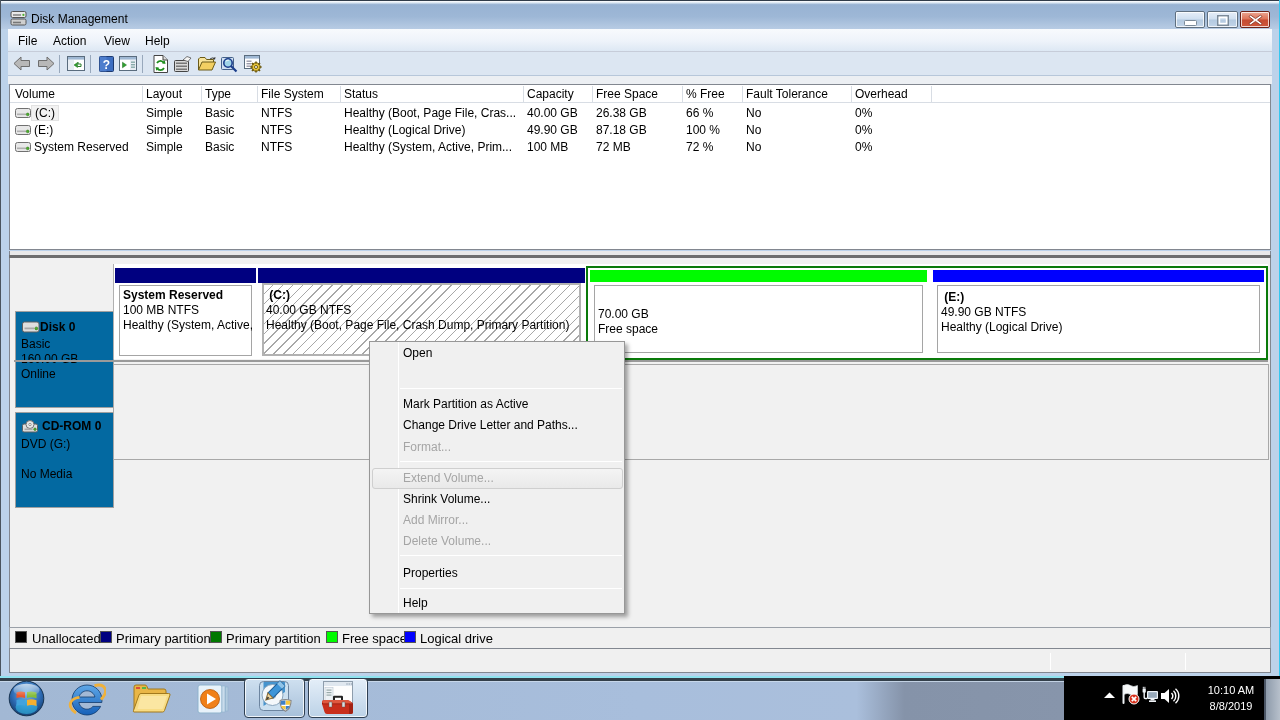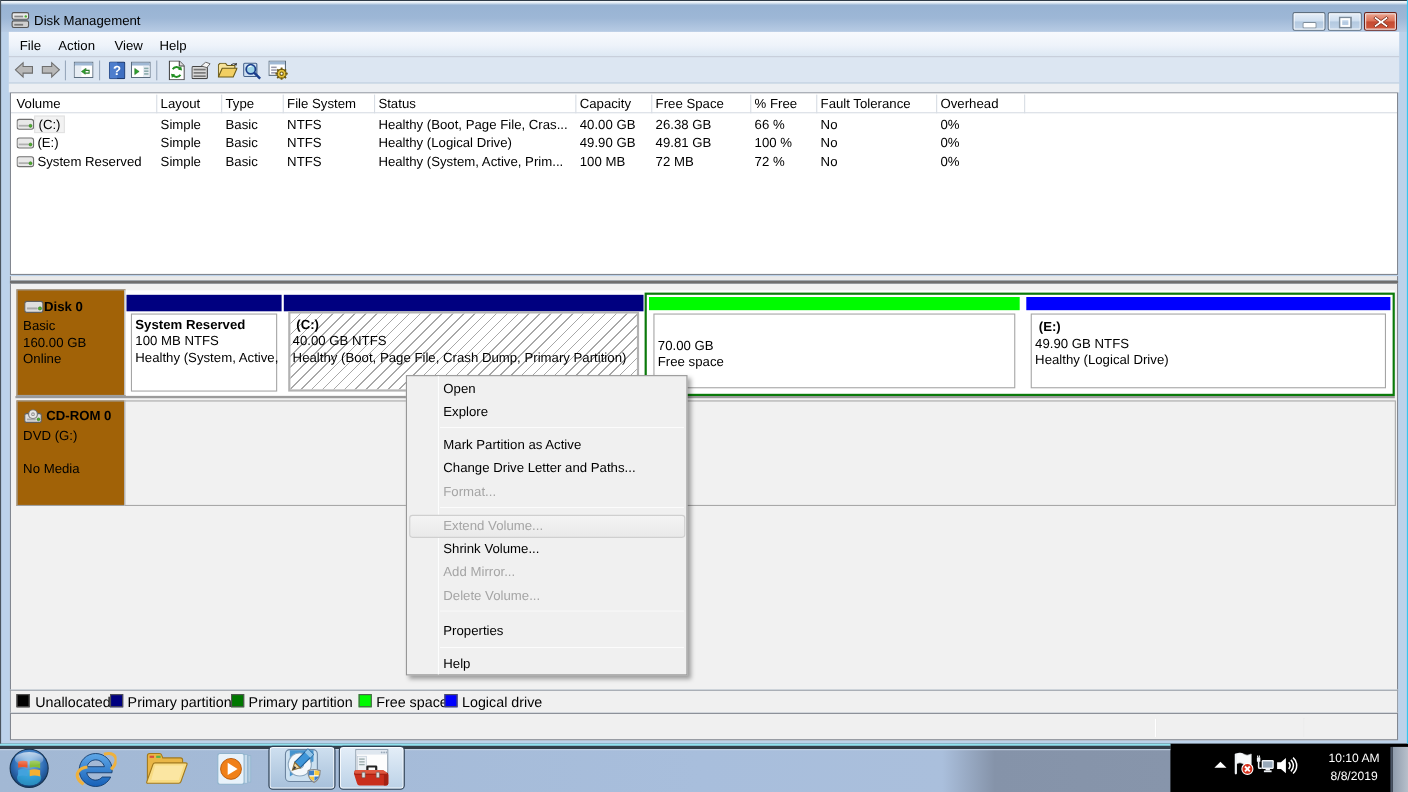--- a/index.html
+++ b/index.html
@@ -40,21 +40,21 @@
   #lheader { position:absolute; left:0; top:0; width:100%; height:18px; background:#fff; border-bottom:1px solid #d8dde4; }
   .hcell { position:absolute; top:2px; font-size:12px; }
   .lrow { position:absolute; left:0; width:100%; height:17px; }
   .lcell { position:absolute; top:2px; font-size:12px; white-space:nowrap; }
 
   
   #lowpane { position:absolute; left:9px; top:258px; width:1262px; height:369px; background:#f1f1f1; border-left:1px solid #828790; border-right:1px solid #828790; }
   #whitestrip { position:absolute; left:9px; top:251px; width:1262px; height:4px; background:#e9e9e9; border-left:1px solid #828790; border-right:1px solid #828790;}
   #darkline { position:absolute; left:9px; top:255px; width:1262px; height:3px; background:#6e6e6e; }
 
-  .disklabel { position:absolute; left:5px; width:99px; background:#a16207; border:1px solid #a0a0a0; }
+  .disklabel { position:absolute; left:5px; width:99px; background:#0369a1; border:1px solid #a0a0a0;margin-top:48px; }
   .pcell { position:absolute; }
   .cbar  { position:absolute; left:0; top:4px; width:100%; height:15px; }
   .pbody { position:absolute; left:4px; right:4px; top:21px; bottom:3px; background:#fff; border:1px solid #a5a5a5; }
   .ptxt  { position:absolute; left:4px; top:24px; line-height:15px; font-size:12px; white-space:nowrap; overflow:hidden; }
 
   
   #legend { position:absolute; left:9px; top:627px; width:1262px; height:21px; background:#f0f0f0; border:1px solid #9aa0a8; border-bottom:none; }
   .sw { position:absolute; top:3px; width:12px; height:12px; border:1px solid #555; }
   .swt { position:absolute; top:3px; font-size:13px; }
   #statusbar { position:absolute; left:9px; top:648px; width:1262px; height:25px; background:#f0f0f0; border:1px solid #828790; }
@@ -260,21 +260,21 @@
           <rect x="0.5" y="1.5" width="15" height="9" rx="2" fill="#e8e8e8" stroke="#707070"></rect>
           <rect x="2" y="6.5" width="9" height="1.6" fill="#b0b0b0"></rect>
           <circle cx="12.7" cy="7.4" r="1.4" fill="#4caf2e" stroke="#2c6e15" stroke-width=".5"></circle>
         </svg>
       <span class="lcell" style="left:24px">(E:)</span>
       <span class="lcell" style="left:136px">Simple</span>
       <span class="lcell" style="left:195px">Basic</span>
       <span class="lcell" style="left:251px">NTFS</span>
       <span class="lcell" style="left:334px">Healthy (Logical Drive)</span>
       <span class="lcell" style="left:517px">49.90 GB</span>
-      <span class="lcell" style="left:586px">49.81 GB</span>
+      <span class="lcell" style="left:586px">87.18 GB</span>
       <span class="lcell" style="left:676px">100 %</span>
       <span class="lcell" style="left:736px">No</span>
       <span class="lcell" style="left:845px">0%</span>
     </div>
     <div class="lrow" style="top:53px">
       <svg class="abs" style="left:5px;top:3px" width="17" height="12" viewBox="0 0 17 12">
           <rect x="0.5" y="1.5" width="15" height="9" rx="2" fill="#e8e8e8" stroke="#707070"></rect>
           <rect x="2" y="6.5" width="9" height="1.6" fill="#b0b0b0"></rect>
           <circle cx="12.7" cy="7.4" r="1.4" fill="#4caf2e" stroke="#2c6e15" stroke-width=".5"></circle>
         </svg>
@@ -369,21 +369,20 @@
   <div id="statusbar">
     <div class="ssep" style="left:1040px"></div>
     <div class="ssep" style="left:1175px"></div>
   </div>
 </div>
 
 <div id="cmenu">
   <div id="cgutter"></div>
   <div id="hl"></div>
   <div class="mi" style="top:1px">Open</div>
-  <div class="mi" style="top:22px">Explore</div>
   <div class="msep" style="top:46px"></div>
   <div class="mi" style="top:52px">Mark Partition as Active</div>
   <div class="mi" style="top:73px">Change Drive Letter and Paths...</div>
   <div class="mi dis" style="top:95px">Format...</div>
   <div class="msep" style="top:119px"></div>
   <div class="mi dis" style="top:126px">Extend Volume...</div>
   <div class="mi" style="top:147px">Shrink Volume...</div>
   <div class="mi dis" style="top:168px">Add Mirror...</div>
   <div class="mi dis" style="top:189px">Delete Volume...</div>
   <div class="msep" style="top:213px"></div>

